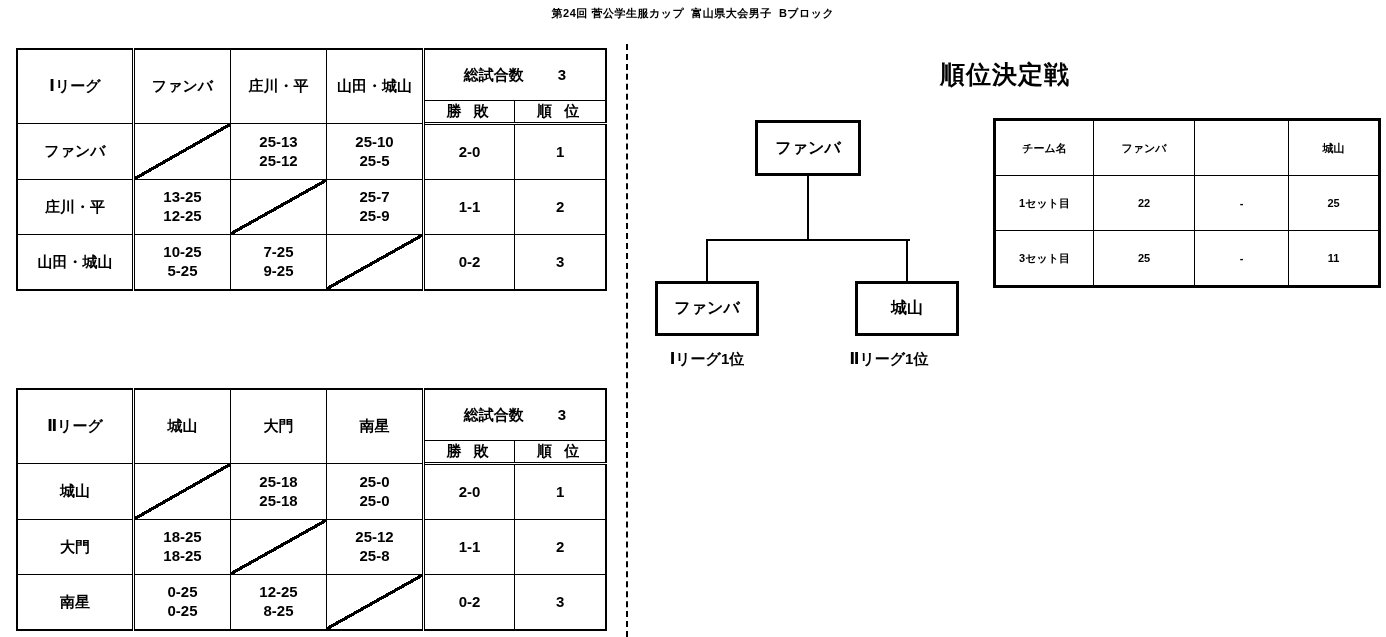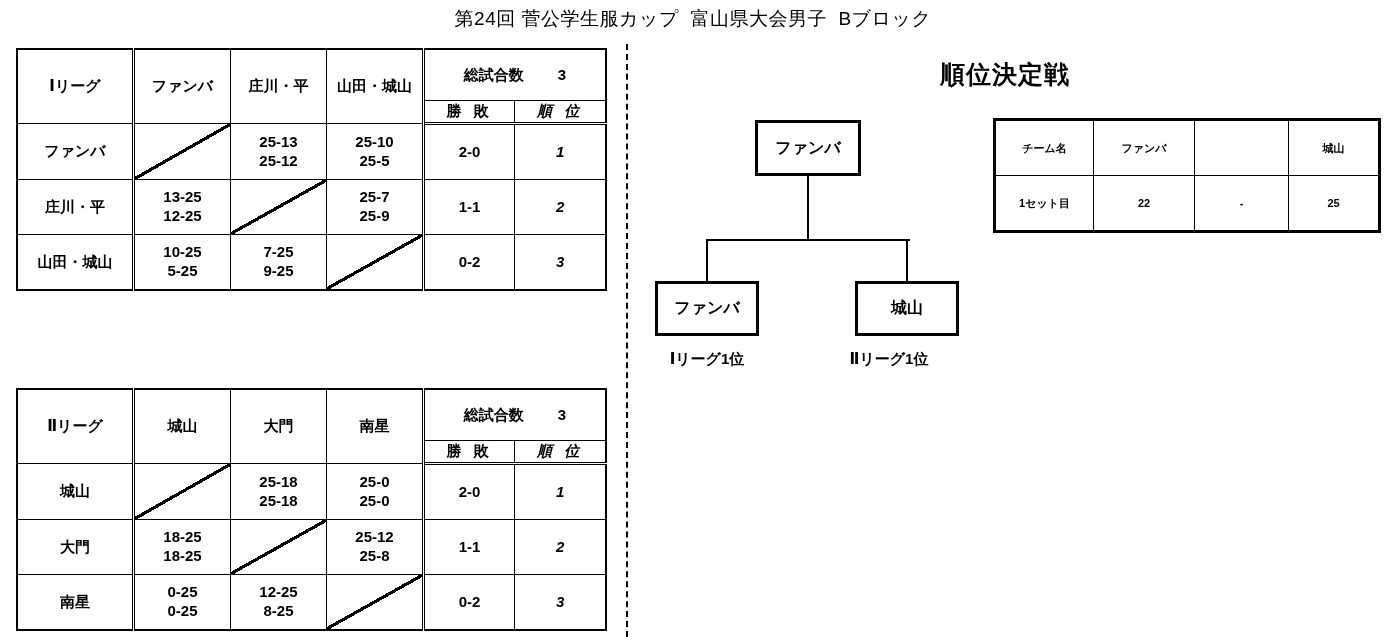--- a/index.html
+++ b/index.html
@@ -16,22 +16,22 @@
     overflow: hidden;
   }
 
   
   #page-title {
     position: absolute;
     left: 0;
     top: 6px;
     width: 1386px;
     text-align: center;
-    font-size: 19px;
-    font-weight: normal;
+    font-size: 11px;
+    font-weight: bold;
     letter-spacing: 0.5px;
     white-space: pre;
   }
 
   
   #divider {
     position: absolute;
     left: 626px;
     top: 44px;
     width: 0;
@@ -56,21 +56,21 @@
     text-align: center;
     vertical-align: middle;
     font-weight: bold;
     font-size: 15px;
     line-height: 1.25;
   }
   
   .col-name  { width: 114px; }
   .col-opp   { width: 95px; }
   .col-tot   { width: 96px; }
-  .col-rank  { width: 96px; font-style: italic; }
+  .col-rank  { width: 96px; }
 
   
   .league-table .sep-right { border-right: 3px double #000; }
   .league-table tr.header-row > td { border-bottom: 1px solid #000; }
   .league-table tr.subhead-row > td { border-bottom: 3px double #000; }
 
   .hdr-league {
     font-size: 17px;
     height: 71px;
   }
@@ -305,14 +305,20 @@
       <td class="a-col">ファンバ</td>
       <td class="sep-col"></td>
       <td class="b-col">城山</td>
     </tr>
     <tr>
       <td class="label-col">1セット目</td>
       <td class="a-col">22</td>
       <td class="sep-col">-</td>
       <td class="b-col">25</td>
     </tr>
+    <tr>
+      <td class="label-col">3セット目</td>
+      <td class="a-col">25</td>
+      <td class="sep-col">-</td>
+      <td class="b-col">11</td>
+    </tr>
   </tbody>
 </table>
 
 </body></html>

